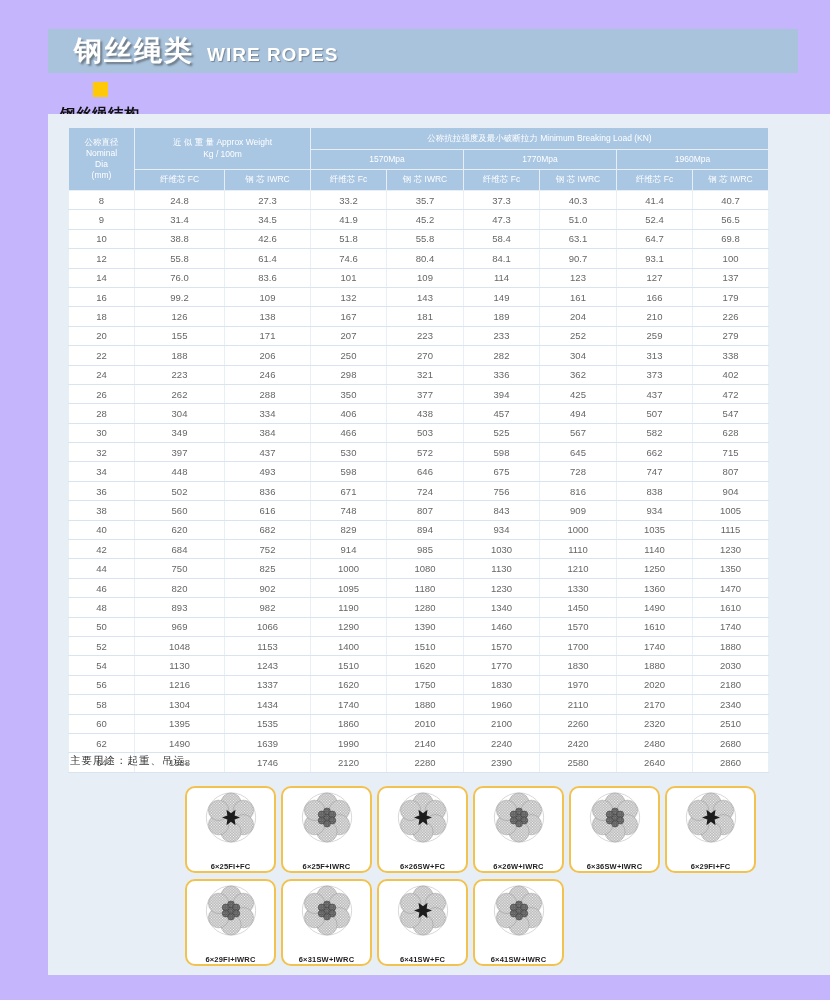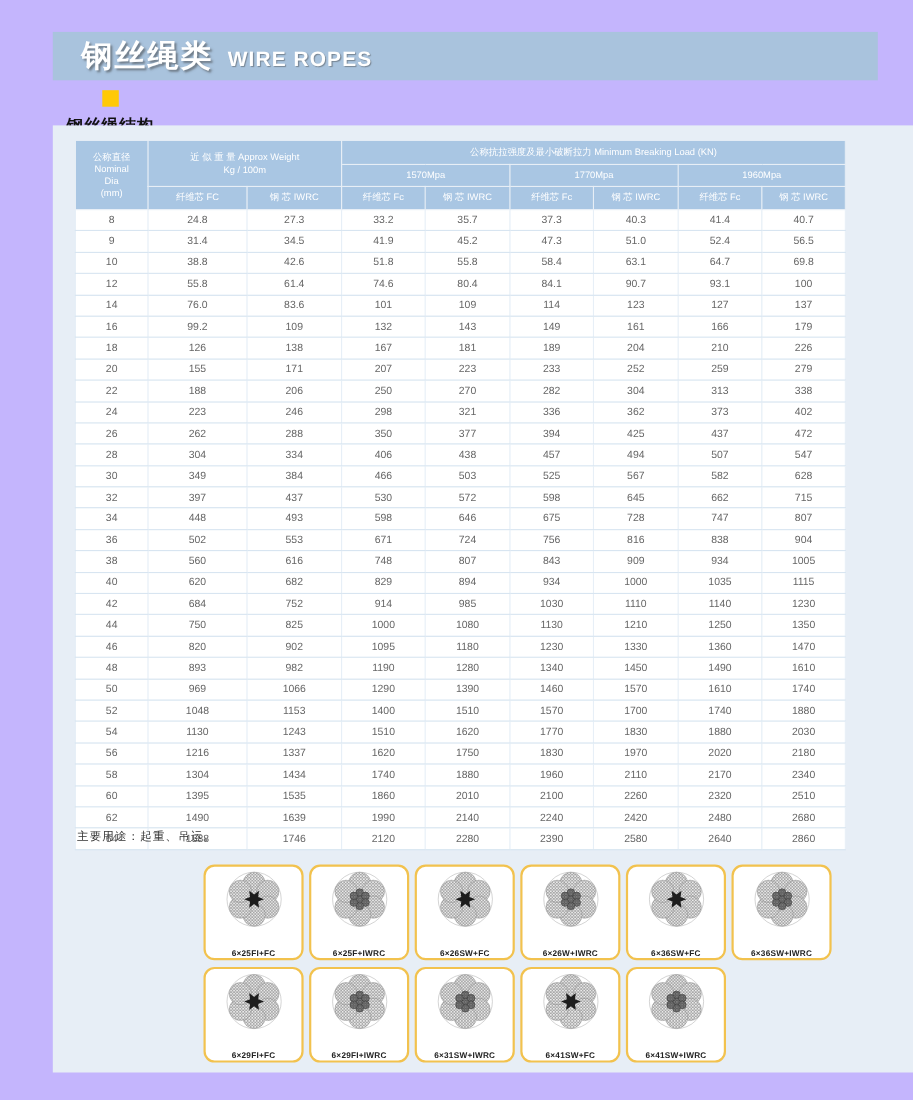--- a/index.html
+++ b/index.html
@@ -291,21 +291,21 @@
             <td>598</td>
             <td>646</td>
             <td>675</td>
             <td>728</td>
             <td>747</td>
             <td>807</td>
           </tr>
           <tr>
             <td>36</td>
             <td>502</td>
-            <td>553</td>
+            <td>836</td>
             <td>671</td>
             <td>724</td>
             <td>756</td>
             <td>816</td>
             <td>838</td>
             <td>904</td>
           </tr>
           <tr>
             <td>38</td>
             <td>560</td>
@@ -532,33 +532,20 @@
         </div>
         <div class="rope-box">
           <svg viewBox="0 0 100 100" class="rope-svg">
             <circle cx="50" cy="50" r="46.5" fill="#ffffff" stroke="#b5b5b5" stroke-width="1"></circle>
             <circle cx="50" cy="23" r="19.2" fill="url(#wireLight)" stroke="#8a8a8a" stroke-width="0.8"></circle>
             <circle cx="73.4" cy="36.5" r="19.2" fill="url(#wireLight)" stroke="#8a8a8a" stroke-width="0.8"></circle>
             <circle cx="73.4" cy="63.5" r="19.2" fill="url(#wireLight)" stroke="#8a8a8a" stroke-width="0.8"></circle>
             <circle cx="50" cy="77" r="19.2" fill="url(#wireLight)" stroke="#8a8a8a" stroke-width="0.8"></circle>
             <circle cx="26.6" cy="63.5" r="19.2" fill="url(#wireLight)" stroke="#8a8a8a" stroke-width="0.8"></circle>
             <circle cx="26.6" cy="36.5" r="19.2" fill="url(#wireLight)" stroke="#8a8a8a" stroke-width="0.8"></circle>
-            <polygon points="58.5,35.3 56.9,46 67,50 56.9,54 58.5,64.7 50,58 41.5,64.7 43.1,54 33,50 43.1,46 41.5,35.3 50,42" fill="#1d1d1d"></polygon>
-          </svg>
-          <div class="rope-label">6×36SW+FC</div>
-        </div>
-        <div class="rope-box">
-          <svg viewBox="0 0 100 100" class="rope-svg">
-            <circle cx="50" cy="50" r="46.5" fill="#ffffff" stroke="#b5b5b5" stroke-width="1"></circle>
-            <circle cx="50" cy="23" r="19.2" fill="url(#wireLight)" stroke="#8a8a8a" stroke-width="0.8"></circle>
-            <circle cx="73.4" cy="36.5" r="19.2" fill="url(#wireLight)" stroke="#8a8a8a" stroke-width="0.8"></circle>
-            <circle cx="73.4" cy="63.5" r="19.2" fill="url(#wireLight)" stroke="#8a8a8a" stroke-width="0.8"></circle>
-            <circle cx="50" cy="77" r="19.2" fill="url(#wireLight)" stroke="#8a8a8a" stroke-width="0.8"></circle>
-            <circle cx="26.6" cy="63.5" r="19.2" fill="url(#wireLight)" stroke="#8a8a8a" stroke-width="0.8"></circle>
-            <circle cx="26.6" cy="36.5" r="19.2" fill="url(#wireLight)" stroke="#8a8a8a" stroke-width="0.8"></circle>
             <circle cx="50" cy="50" r="6.6" fill="url(#wireDark)" stroke="#2f2f2f" stroke-width="0.8"></circle>
             <circle cx="50" cy="38.5" r="6.6" fill="url(#wireDark)" stroke="#2f2f2f" stroke-width="0.8"></circle>
             <circle cx="60" cy="44.25" r="6.6" fill="url(#wireDark)" stroke="#2f2f2f" stroke-width="0.8"></circle>
             <circle cx="60" cy="55.75" r="6.6" fill="url(#wireDark)" stroke="#2f2f2f" stroke-width="0.8"></circle>
             <circle cx="50" cy="61.5" r="6.6" fill="url(#wireDark)" stroke="#2f2f2f" stroke-width="0.8"></circle>
             <circle cx="40" cy="55.75" r="6.6" fill="url(#wireDark)" stroke="#2f2f2f" stroke-width="0.8"></circle>
             <circle cx="40" cy="44.25" r="6.6" fill="url(#wireDark)" stroke="#2f2f2f" stroke-width="0.8"></circle>
           </svg>
           <div class="rope-label">6×36SW+IWRC</div>
         </div>

